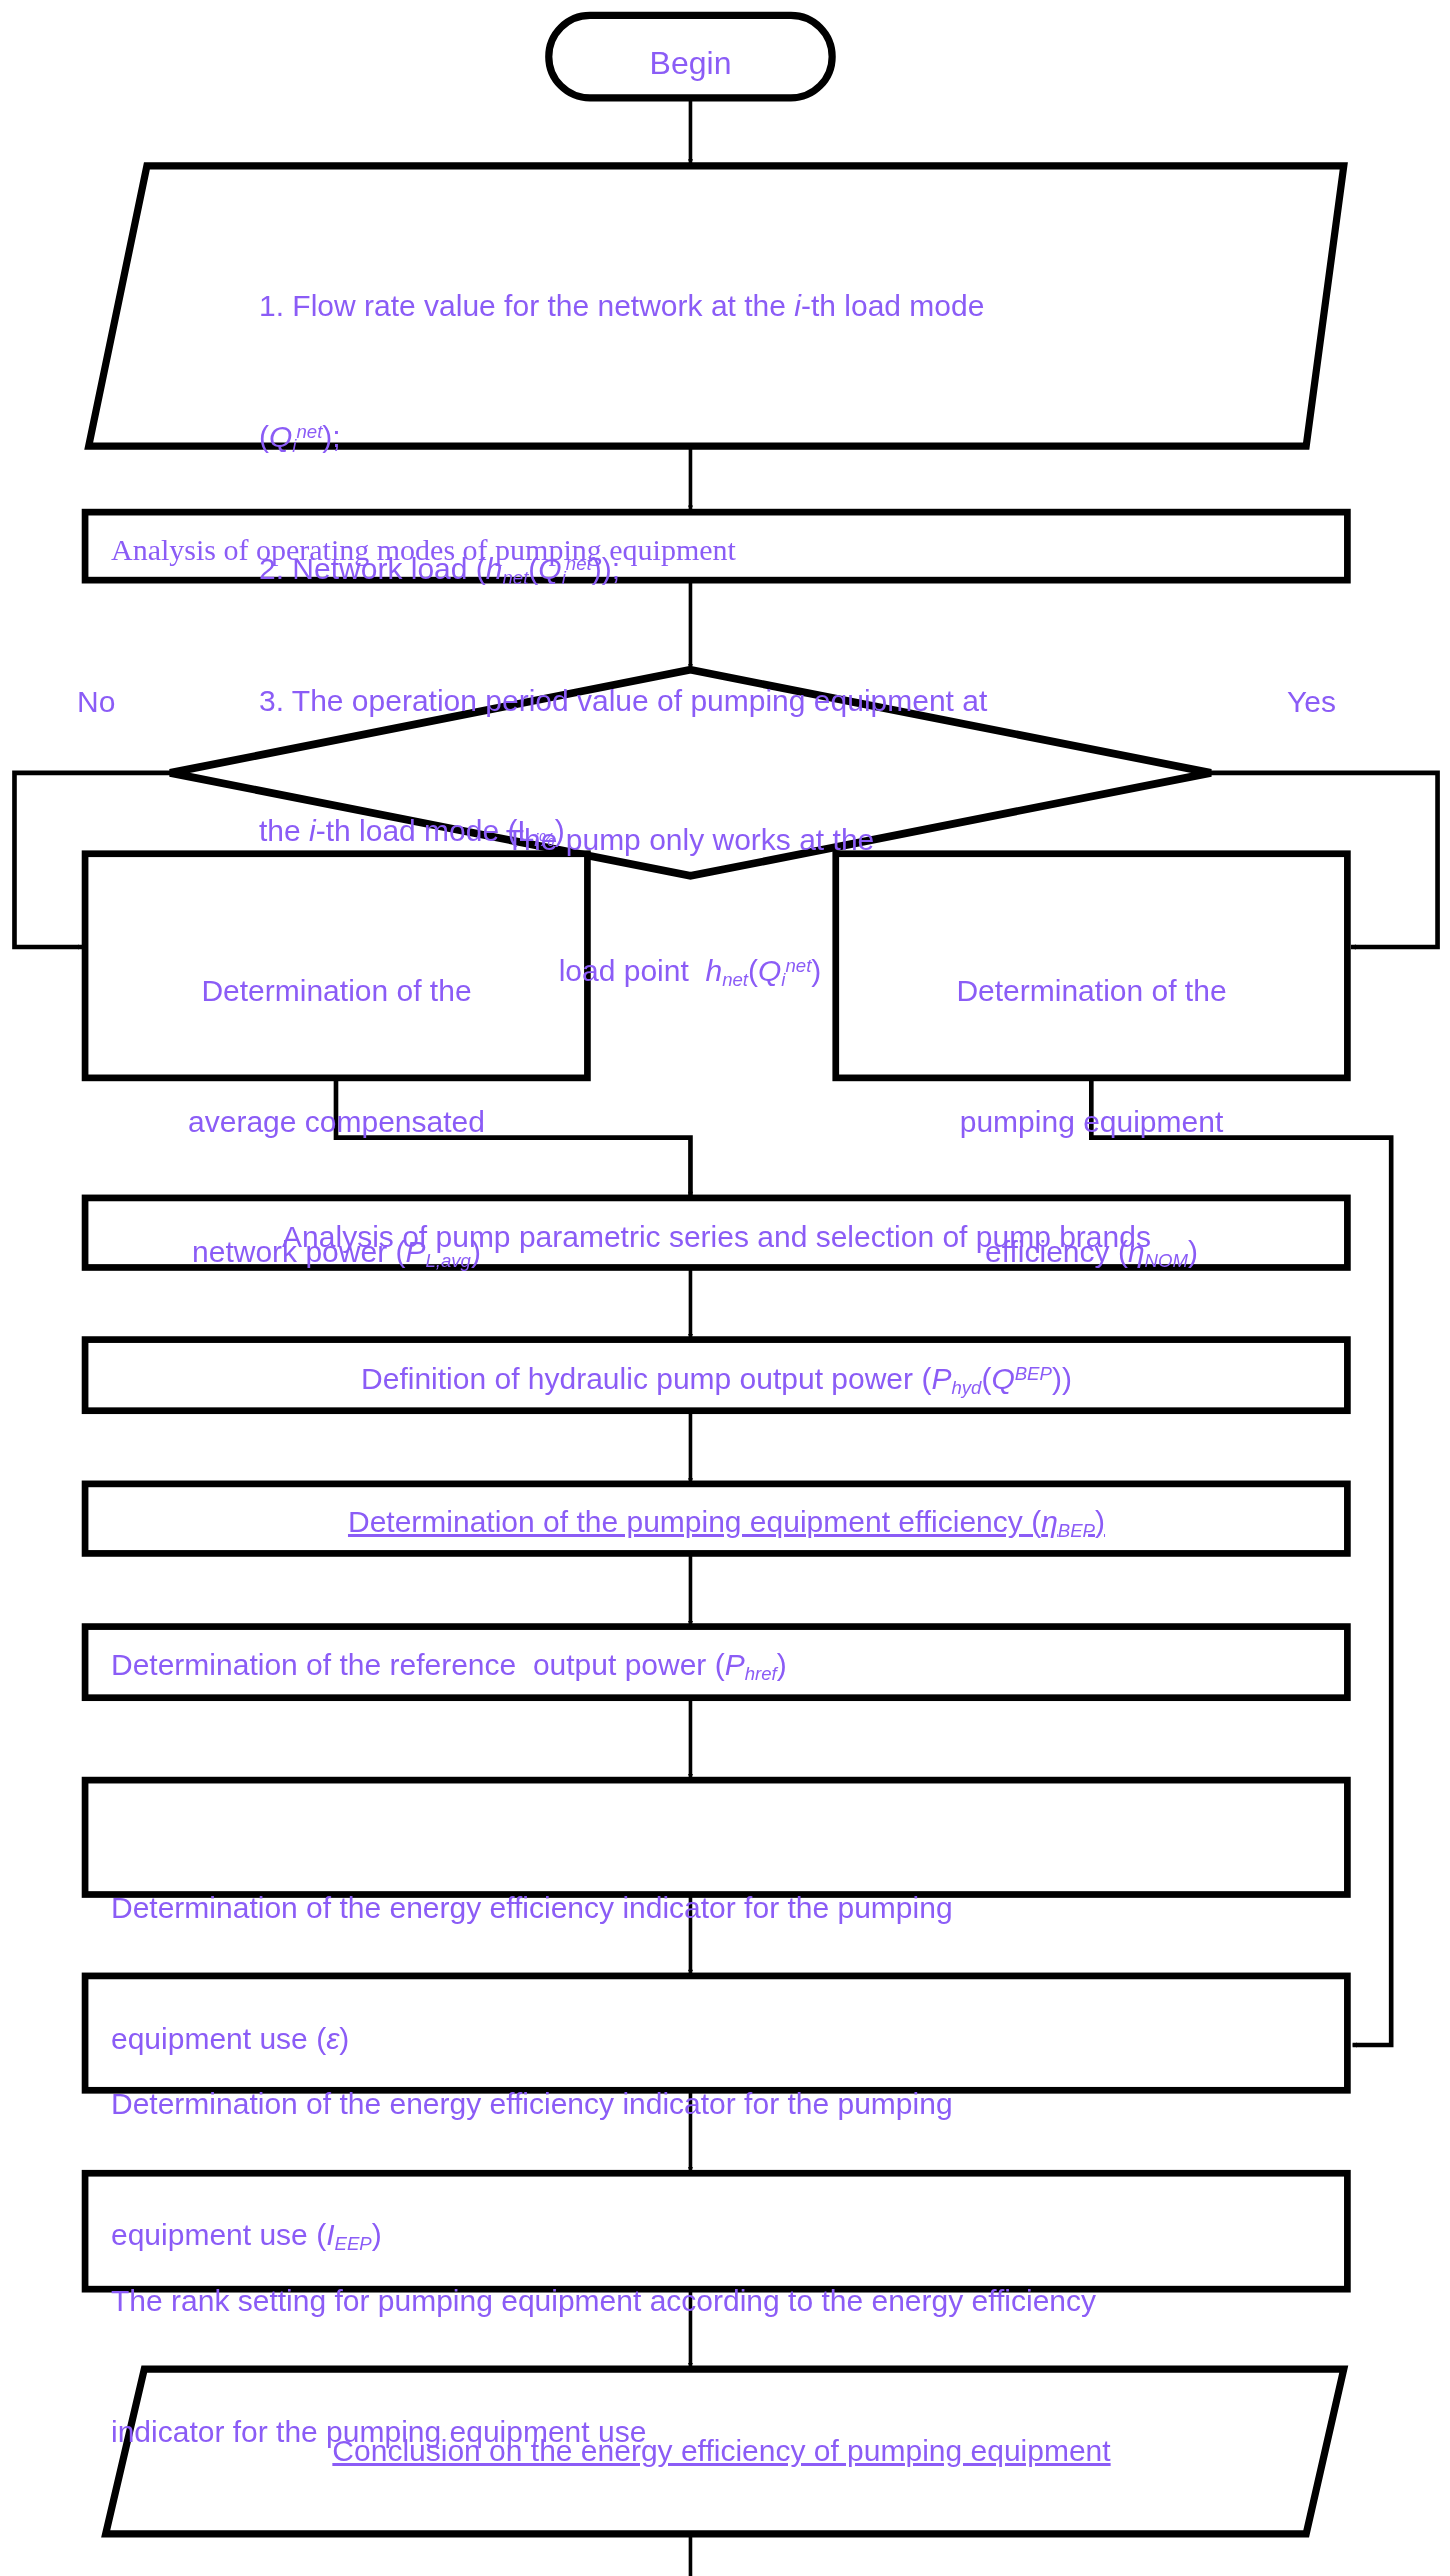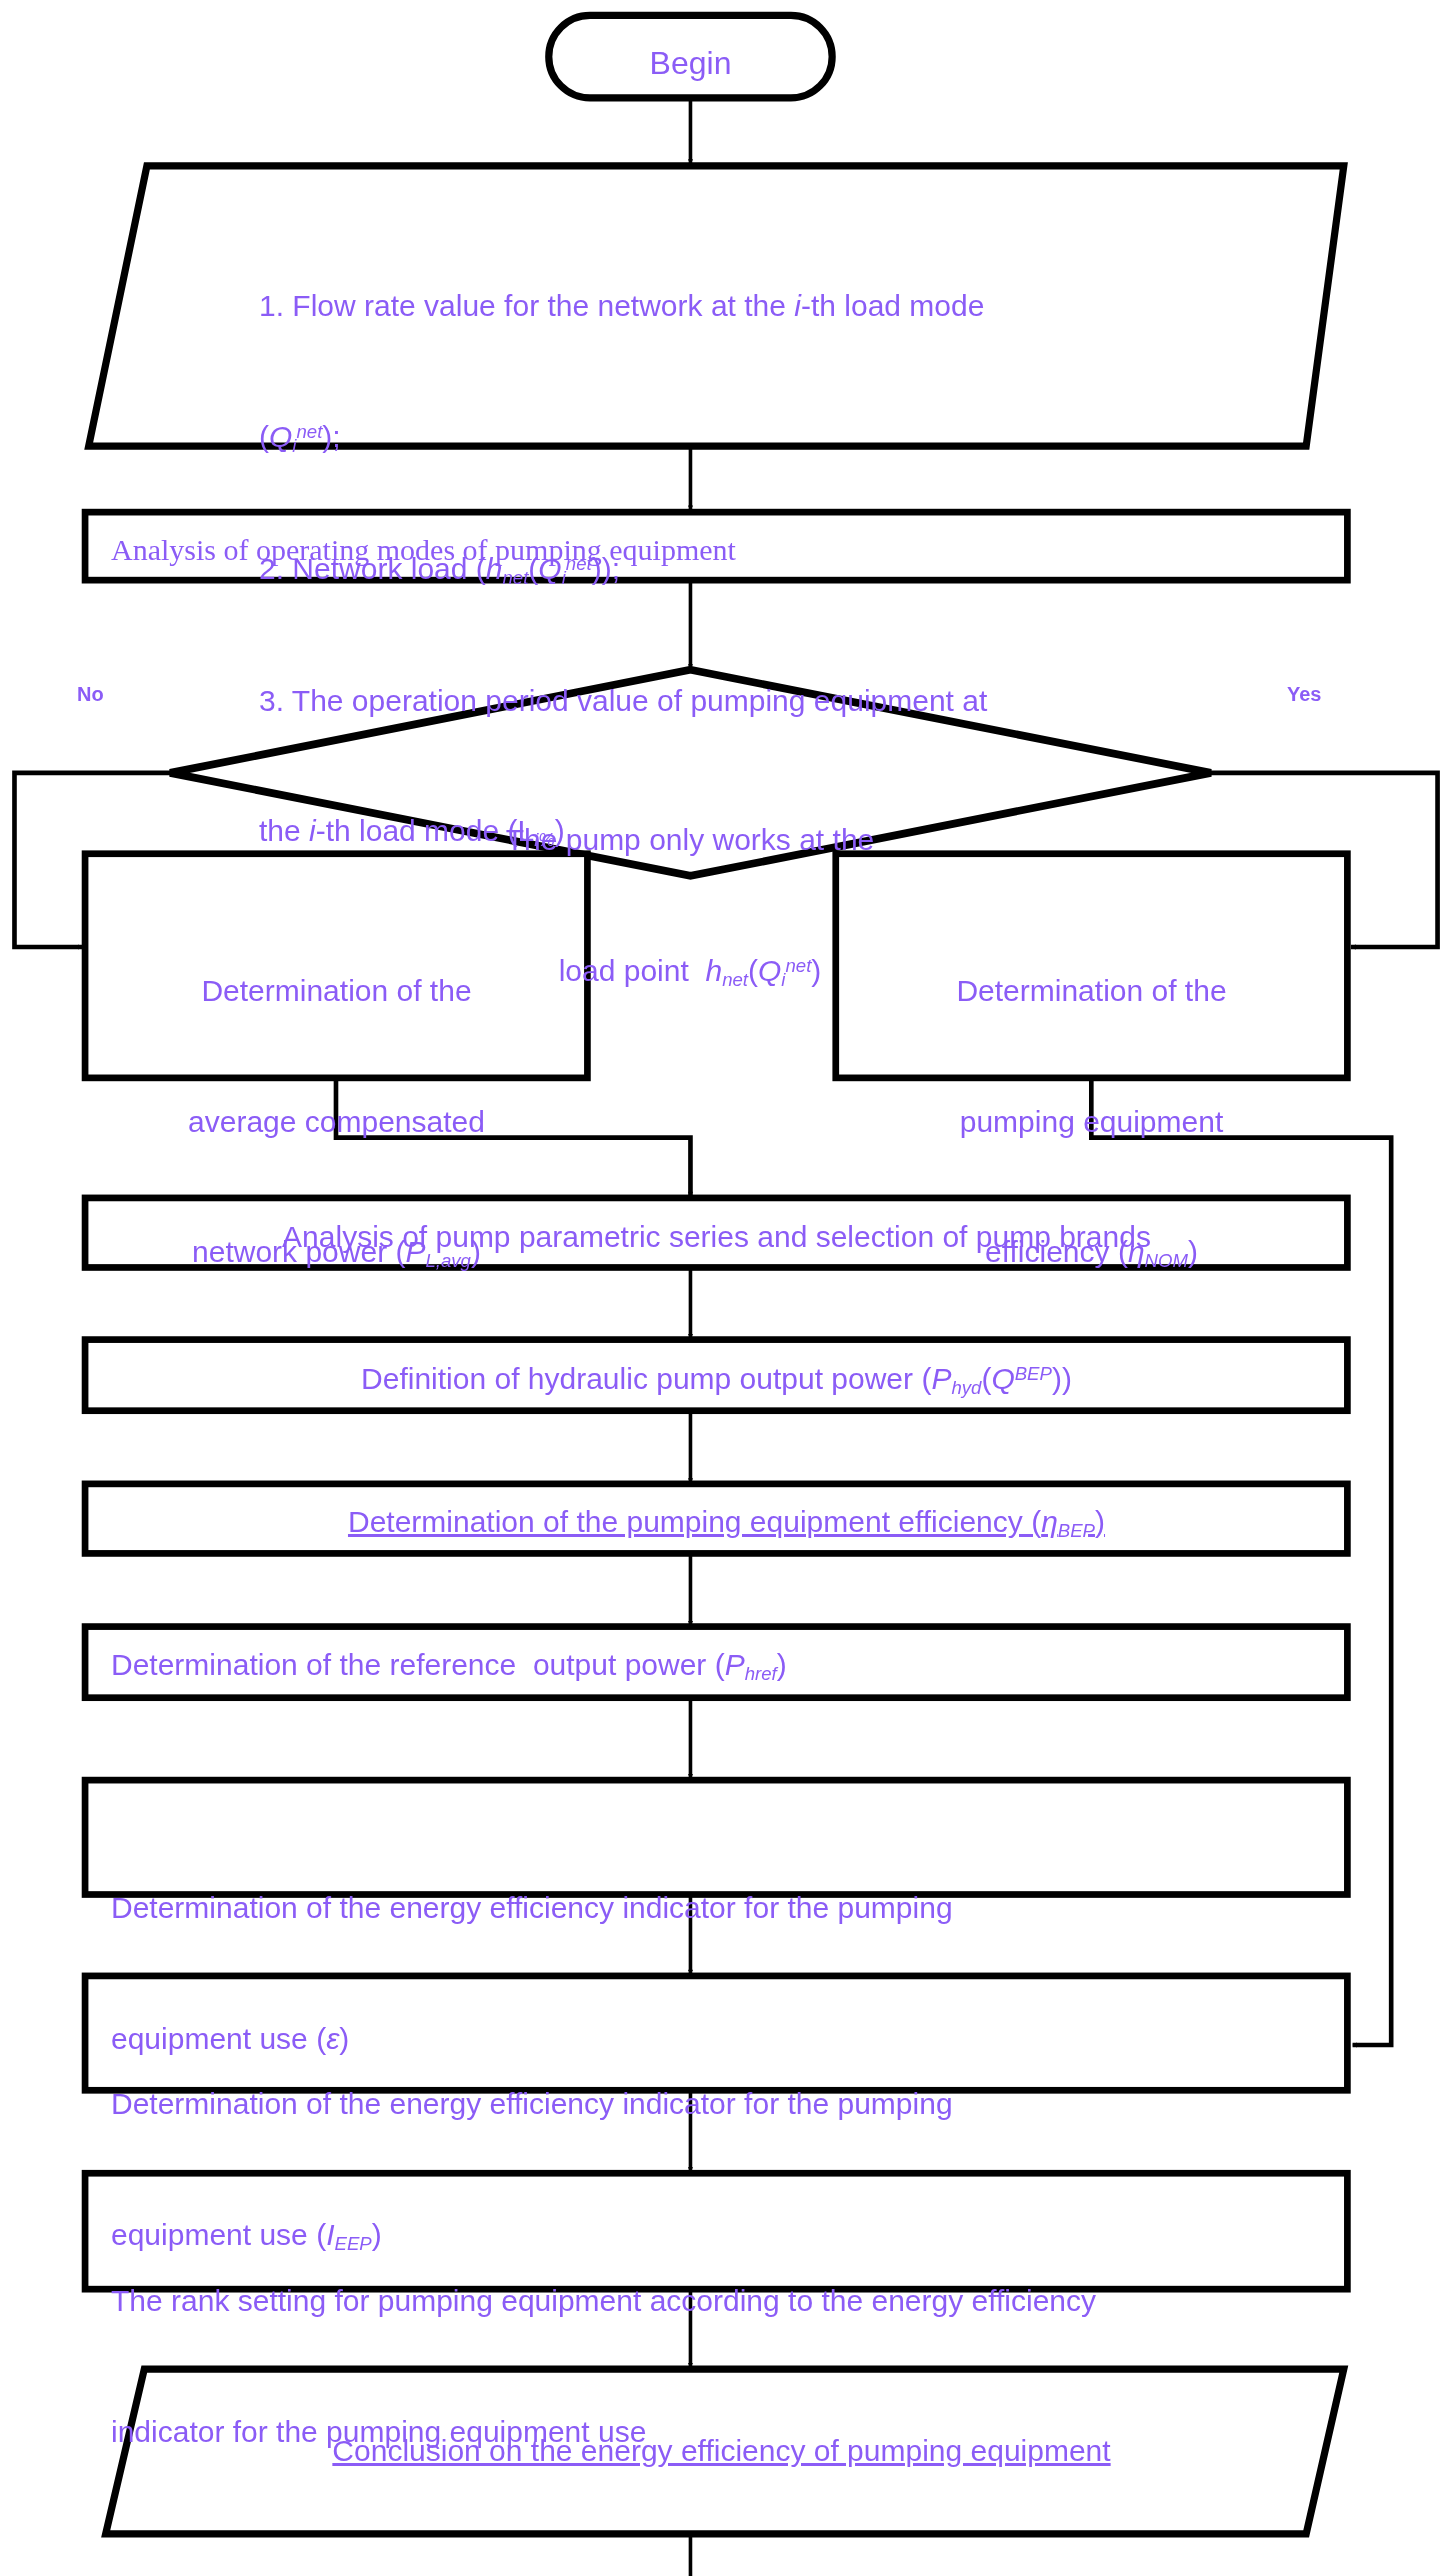--- a/index.html
+++ b/index.html
@@ -10,21 +10,21 @@
   .nodetext{
     position:absolute;
     font-family:"Liberation Sans", sans-serif;
     color:#8b5cf6;
     line-height:1.45;
     white-space:pre-wrap;
     pointer-events:none;
   }
   .tsz-term{font-size:32px;}
   .tsz-body{font-size:30px;}
-  .tsz-lbl{font-size:20px;font-weight:bold;}
+  .tsz-lbl{font-size:30px;}
 
   .ctr{text-align:center;}
   .lft{text-align:left;}
 
   sub{font-size:0.62em;vertical-align:-0.28em;font-style:italic;}
   sup{font-size:0.62em;vertical-align:0.48em;font-style:italic;}
   i{font-style:italic;}
 </style>
 </head>
 <body>

